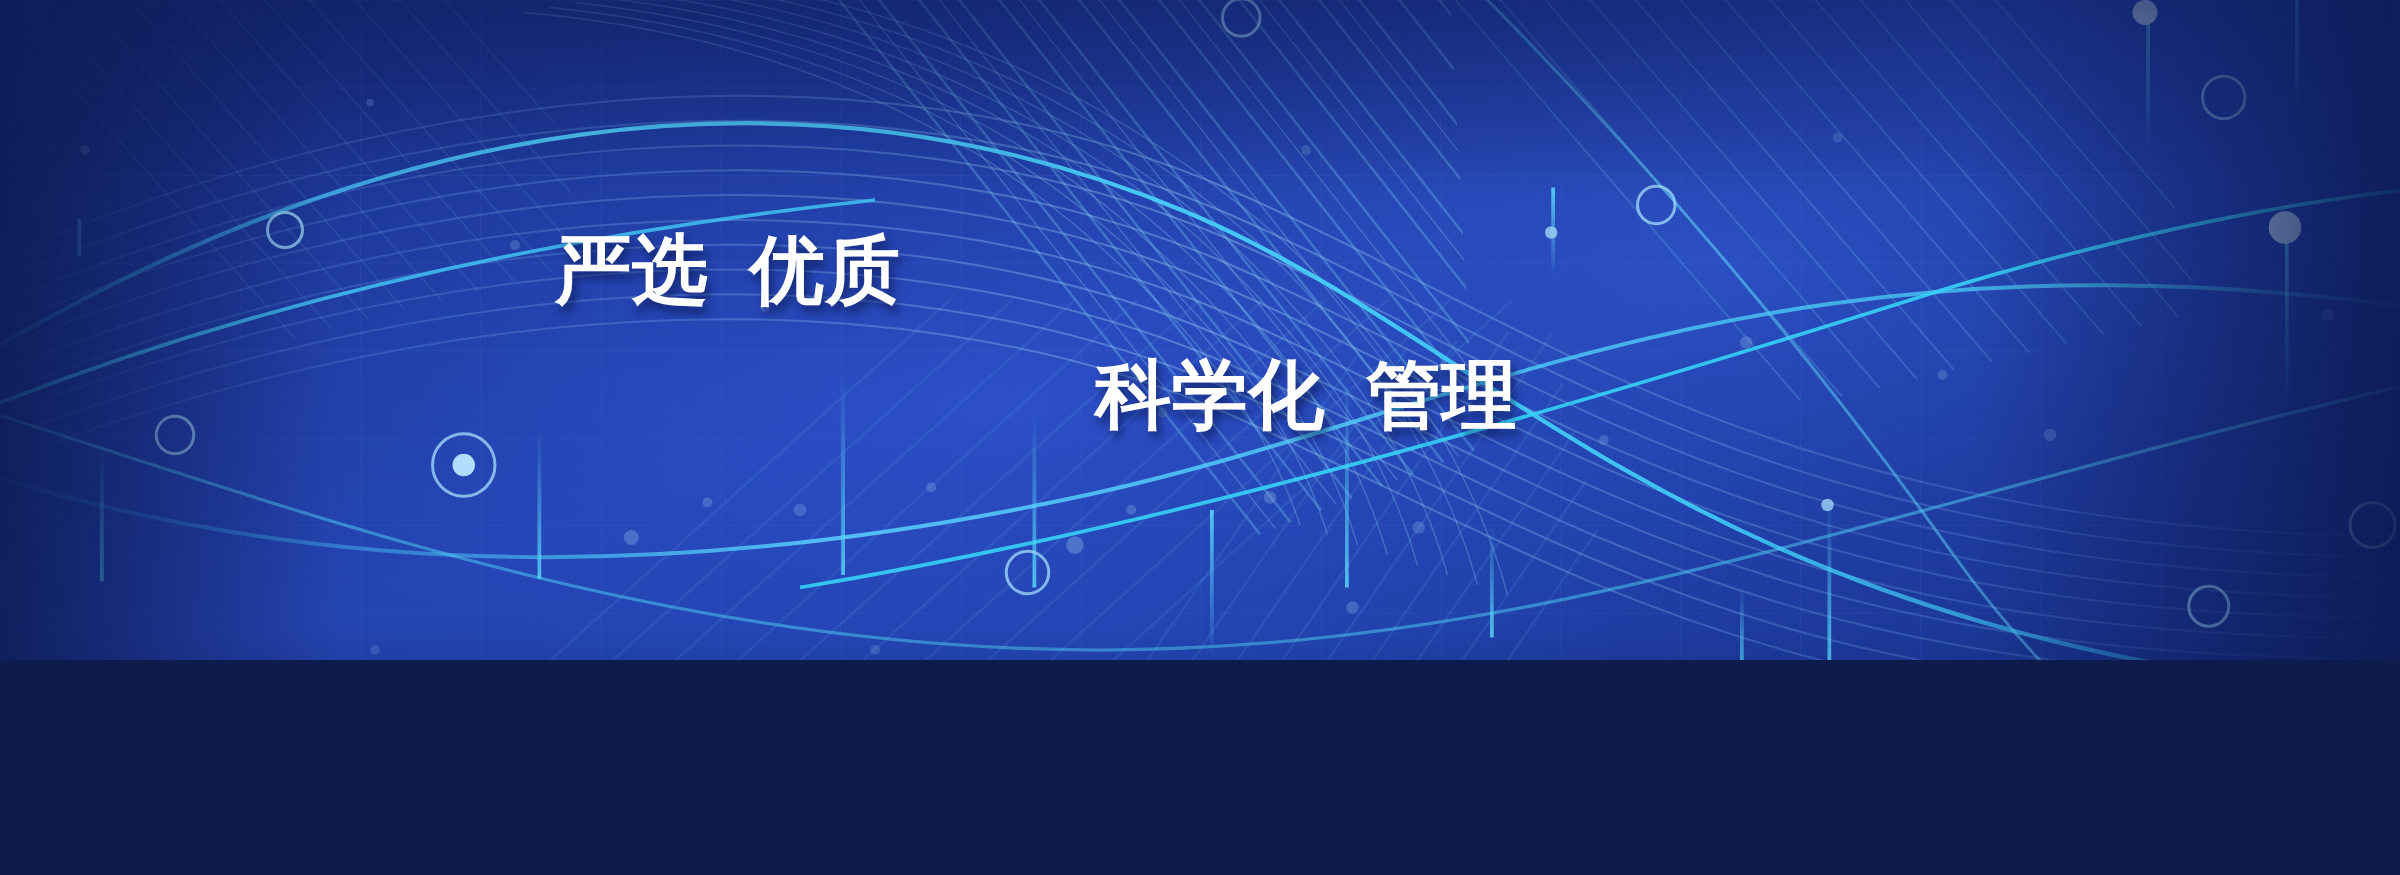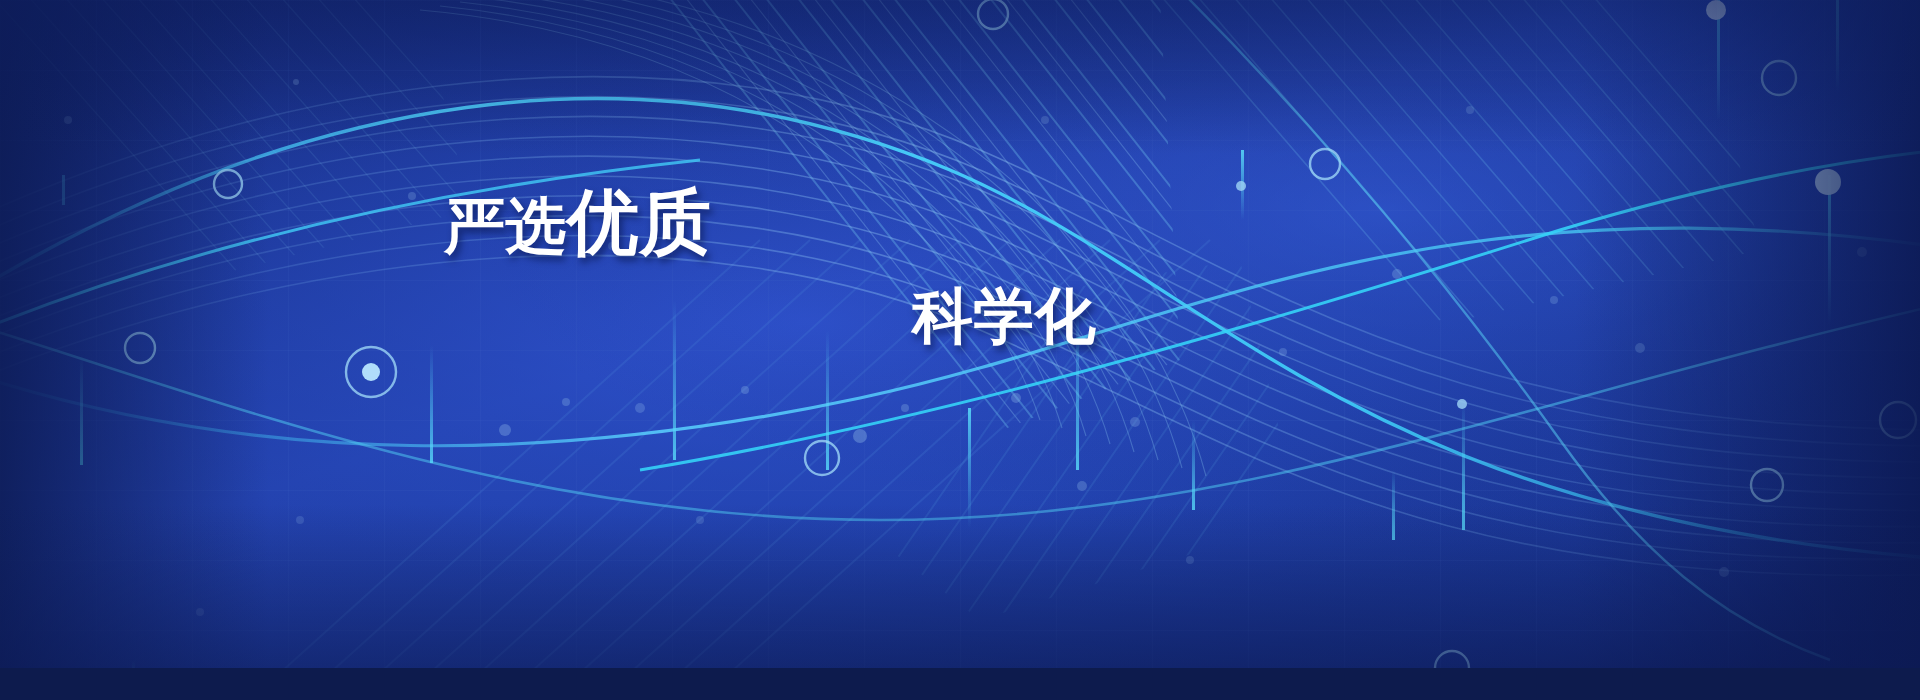--- a/index.html
+++ b/index.html
@@ -1,19 +1,19 @@
 <!DOCTYPE html>
 <html><head>
 <meta charset="utf-8">
 <title>Banner</title>
 <style>
   html,body{margin:0;padding:0;background:#0d1b4d;}
   #stage{
     position:relative;
-    width:1920px;height:668px;
+    width:1920px;height:528px;
     overflow:hidden;
     font-family:"Liberation Sans","DejaVu Sans",sans-serif;
     background:#0f172a;
   }
   .layer{position:absolute;inset:0;}
   svg.layer{display:block;width:1920px;height:700px;}
 
   
   #headline{
     position:absolute;
@@ -24,23 +24,23 @@
     position:absolute;
     white-space:nowrap;
     color:#ffffff;
     font-weight:700;
     letter-spacing:.02em;
     text-shadow:3px 5px 7px rgba(4,14,60,.55);
     display:flex;
     align-items:baseline;
   }
   #line1{ left:444px; top:186px; }
-  #line2{ left:912px; top:286px; }
+  #line2{ left:876px; top:286px; }
   .seg-sm{ font-size:61px; line-height:1.0; }
-  .seg-lg{ font-size:72px; line-height:1.0; }
+  .seg-lg{ font-size:60px; line-height:1.0;margin-left:33px; }
 </style>
 </head>
 <body>
 
 <div id="stage">
 
   <svg class="layer" viewBox="0 0 1920 700" preserveAspectRatio="none">
     <defs>
       <linearGradient id="gBase" x1="0" y1="0" x2="1" y2="1">
         <stop offset="0" stop-color="#14256f"></stop>
@@ -343,17 +343,18 @@
 
   <div id="headline">
 
     <div class="line" id="line1">
       <span class="seg-sm">严选</span>
       <span class="seg-lg">优质</span>
     </div>
 
     <div class="line" id="line2">
       <span class="seg-sm">科学化</span>
+      <span class="seg-lg">管理</span>
     </div>
 
   </div>
 
 </div>
 
 </body></html>

